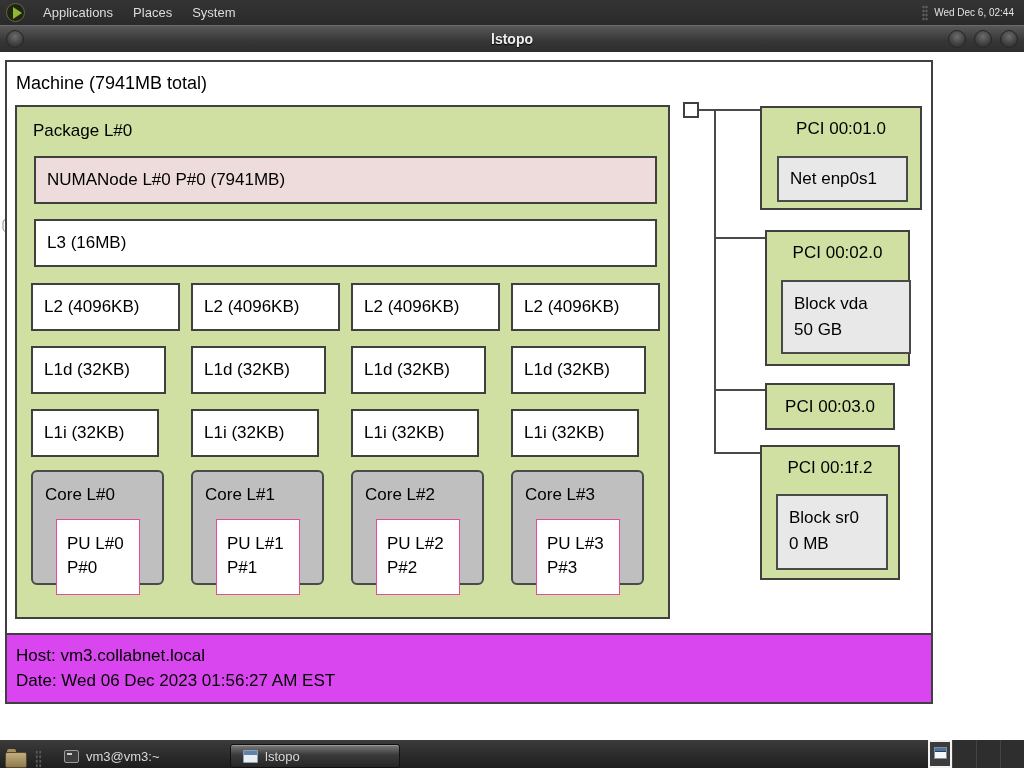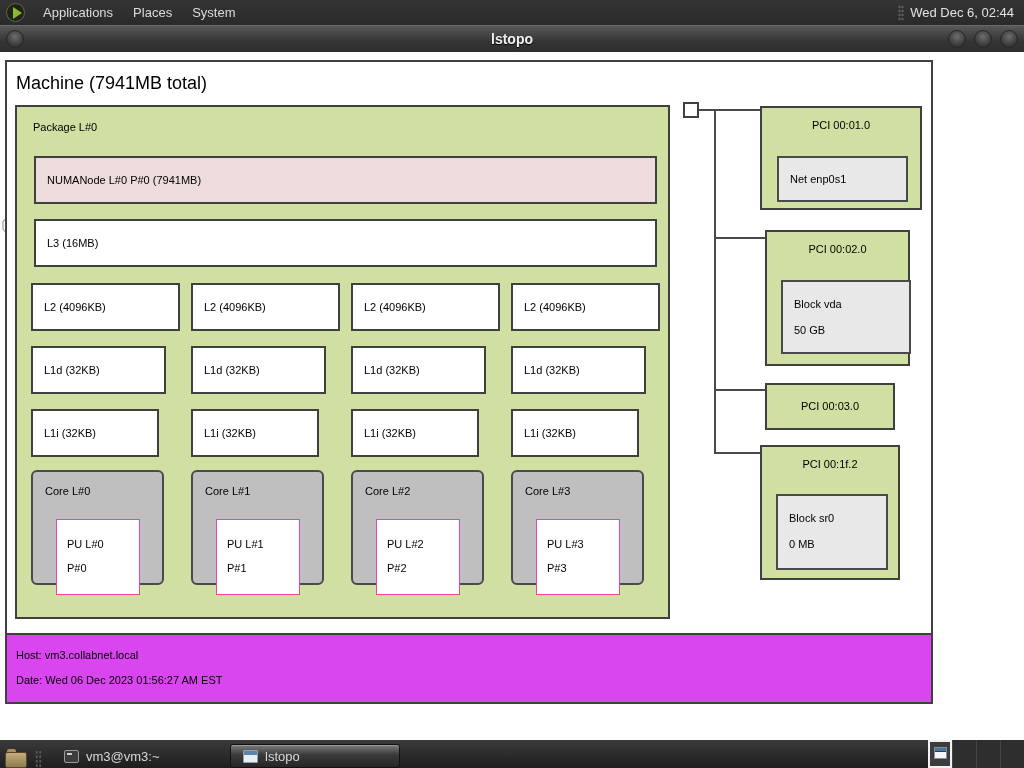--- a/index.html
+++ b/index.html
@@ -13,39 +13,39 @@
   .menubar .logo { width:19px; height:19px; margin:0 8px 0 6px; border-radius:50%;
     border:1px solid #5d6b3a; background:#1f2416; display:flex; align-items:center;
     justify-content:center; }
   .menubar .logo .tri { width:0; height:0; border-left:9px solid #8fb832;
     border-top:6px solid transparent; border-bottom:6px solid transparent; margin-left:3px; }
   .menu-item { padding:0 10px; height:25px; line-height:25px; cursor:default; }
   .menubar .spacer { flex:1; }
   .panel-handle { width:6px; height:16px; margin-right:6px;
     background-image:radial-gradient(#5a5a5a 1px, transparent 1.2px);
     background-size:3px 4px; }
-  .clock { padding-right:10px; font-size:13px; color:#e2e2e2; }
+  .clock { padding-right:10px; font-size:10px; color:#e2e2e2; }
 
   
   .titlebar { position:absolute; left:0; top:25px; width:1024px; height:27px;
     background:linear-gradient(#585858,#353535 60%,#2e2e2e);
     border-top:1px solid #6a6a6a; display:flex; align-items:center; }
   .win-title { position:absolute; left:0; right:0; text-align:center; color:#f0f0f0;
     font-size:14px; font-weight:bold; text-shadow:0 1px 1px #000; }
   .round-btn { width:18px; height:18px; border-radius:50%;
     background:radial-gradient(circle at 50% 35%, #6d6d6d, #383838 70%);
     border:1px solid #262626; }
   .btn-left { position:absolute; left:6px; top:4px; }
   .btn-right { position:absolute; top:4px; }
 
   
   .content { position:absolute; left:0; top:52px; width:1024px; height:688px;
     background:#ffffff; }
   .box { position:absolute; border:2px solid #404040; }
-  .lbl { color:#000; font-size:11px; white-space:nowrap; }
+  .lbl { color:#000; font-size:17px; white-space:nowrap; }
 
   .machine { left:5px; top:8px; width:928px; height:644px; background:#fff; }
   .machine-label { position:absolute; left:9px; top:11px; font-size:18px; }
 
   .package { left:8px; top:43px; width:655px; height:514px; background:#cfe0a2; }
   .pkg-label { position:absolute; left:16px; top:14px; }
 
   .numa { left:17px; top:49px; width:623px; height:48px; background:#eedcdc; }
   .l3   { left:17px; top:112px; width:623px; height:48px; background:#ffffff; }
   .fill-lbl { display:block; padding-left:11px; line-height:44px; }

